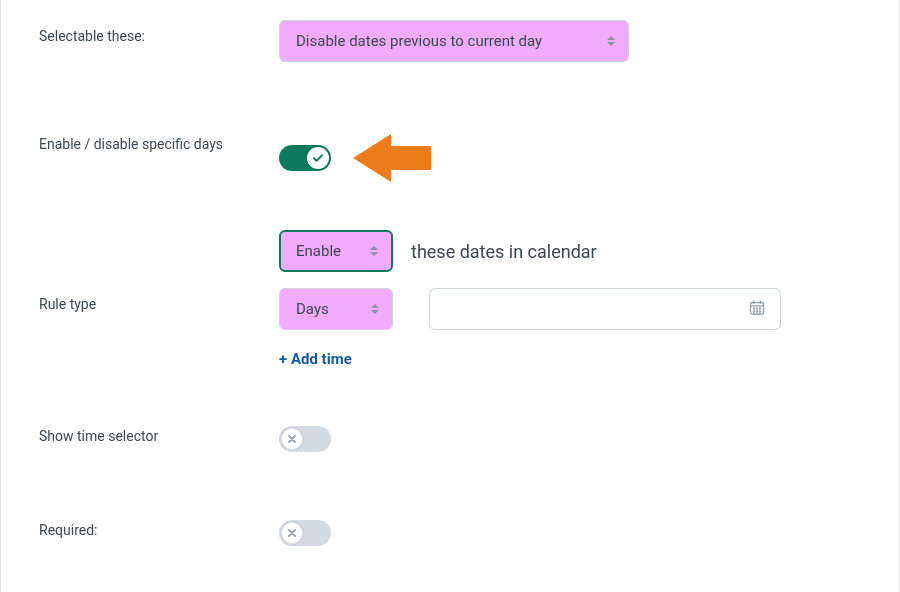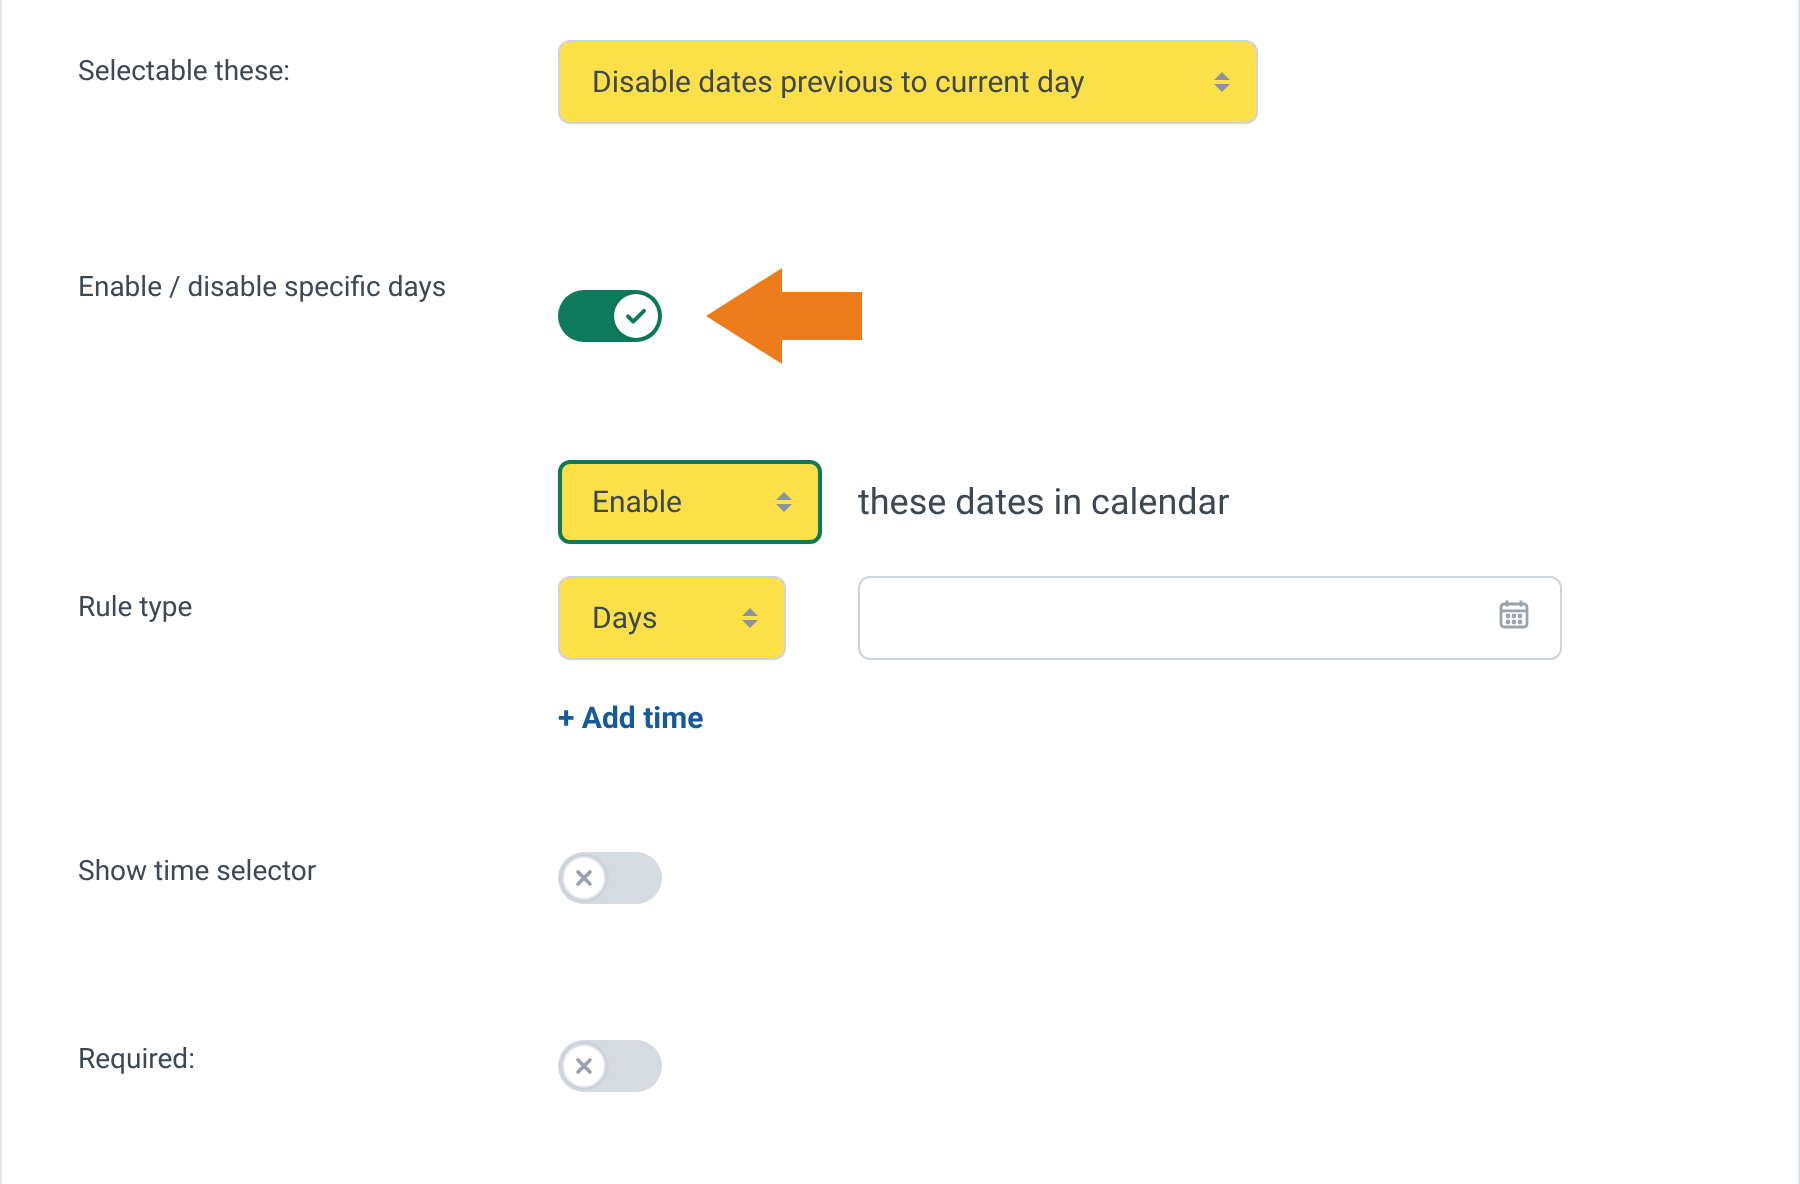--- a/index.html
+++ b/index.html
@@ -38,21 +38,21 @@
       gap: 14px;
     }
     .inline { display: flex; align-items: center; gap: 18px; flex-wrap: wrap; }
 
     
     .select {
       position: relative;
       height: 42px;
       border: 1px solid #cdd4db;
       border-radius: 6px;
-      background: #fde047;
+      background: #f0abfc;
       display: flex;
       align-items: center;
       padding: 0 36px 0 16px;
       font-size: 15px;
       color: #3d4852;
       cursor: pointer;
       min-width: 100px;
     }
     .select.wide { width: 350px; }
     .select.focus {
@@ -199,21 +199,21 @@
           <div class="arrow-body"></div>
         </div>
       </div>
     </div>
   </div>
 
   <div class="form-row" style="margin-bottom:16px;">
     <div class="label-col"></div>
     <div class="control-col">
       <div class="inline">
-        <div class="select focus" style="width:132px;">
+        <div class="select focus" style="width:114px;">
           <span>Enable</span>
           <span class="chev">
               <span class="up"></span>
               <span class="down"></span>
             </span>
         </div>
         <span class="helper-text">these dates in calendar</span>
       </div>
     </div>
   </div>

